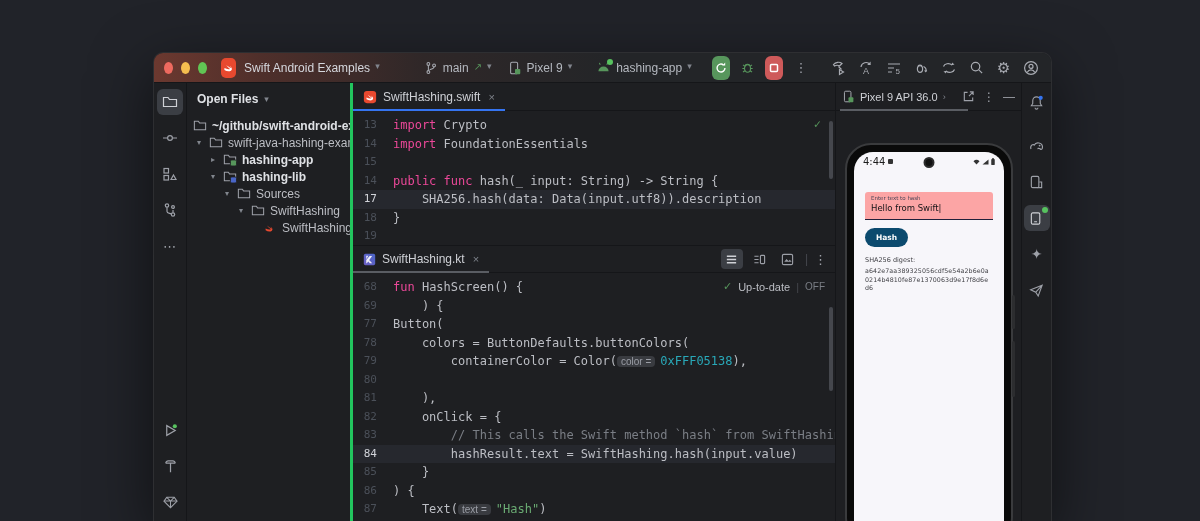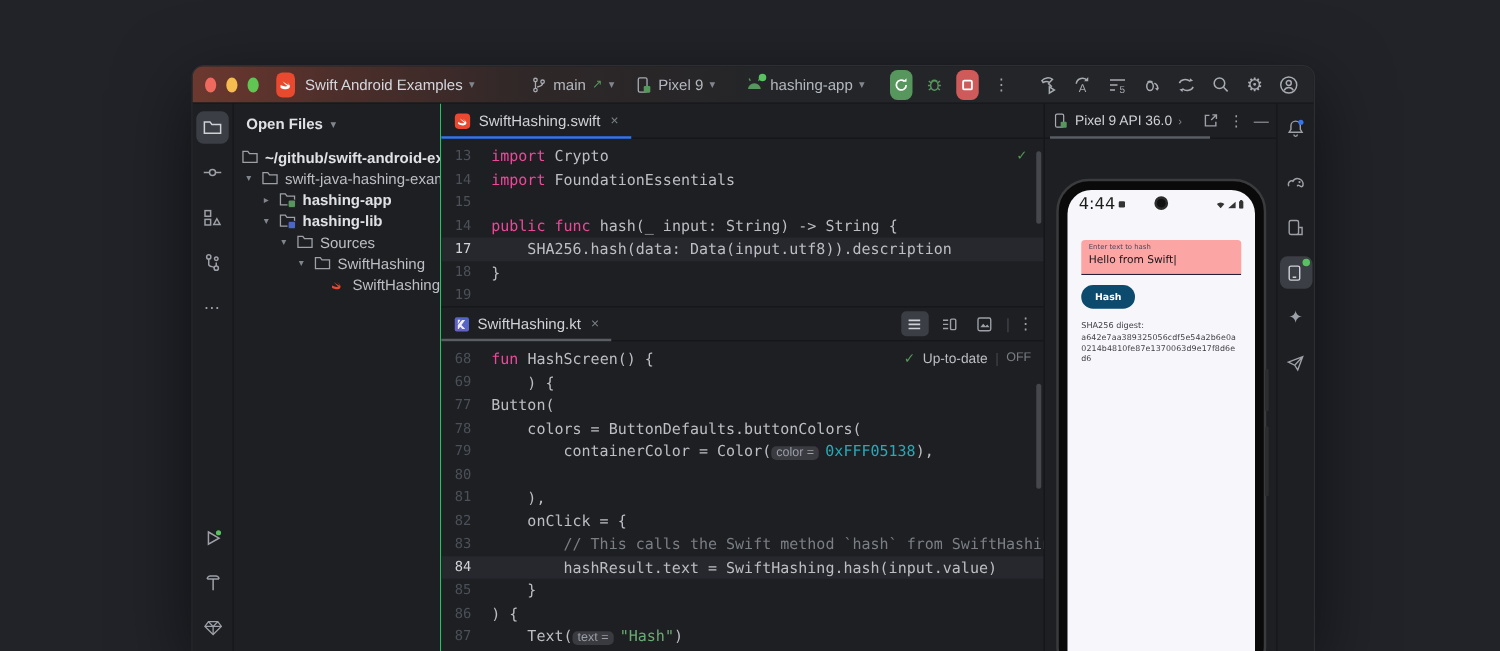--- a/index.html
+++ b/index.html
@@ -9,38 +9,38 @@
     background:#1e1f22; border-radius:10px 10px 0 0; box-shadow:0 18px 60px rgba(0,0,0,.55);
     border:1px solid rgba(255,255,255,.07); border-bottom:none; overflow:hidden; }
   
   .titlebar { height:30px; display:flex; align-items:center; padding:0 10px 0 10px; gap:8px;
     background:linear-gradient(90deg, rgba(196,80,56,.45) 0%, rgba(170,68,48,.32) 12%,
       rgba(110,52,40,.16) 30%, rgba(0,0,0,0) 52%), #232528;
     border-bottom:1px solid #151619; color:#b4b8bf; font-size:12px; }
   .tl { width:12px; height:12px; border-radius:50%; }
   .appicon { width:20px; height:20px; border-radius:5px; background:#e8492f; margin-left:6px;
     display:flex; align-items:center; justify-content:center; }
-  .tb-group { display:flex; align-items:center; gap:5px; white-space:nowrap; cursor:default; }
+  .tb-group { display:flex; align-items:flex-start; gap:5px; white-space:nowrap; cursor:default; }
   .chev { font-size:9px; color:#81858d; }
   .tb-sq { width:24px; height:24px; border-radius:6px; display:flex; align-items:center; justify-content:center; }
   .tb-ic { width:26px; height:24px; display:flex; align-items:center; justify-content:center; color:#a8abb2; }
   .uparrow { color:#57965c; font-size:10px; }
   .greendot { width:6px; height:6px; border-radius:50%; background:#57c25f; position:absolute; top:-2px; right:-2px; }
   
   .mainrow { display:flex; height:438px; }
   .stripe { width:33px; background:#1e1f22; display:flex; flex-direction:column; align-items:center;
     padding:6px 0; gap:10px; }
   .stripe-l { border-right:1px solid #151619; }
   .stripe-r { border-left:1px solid #151619; width:30px; }
   .st-item { width:26px; height:26px; border-radius:6px; display:flex; align-items:center;
     justify-content:center; color:#9da0a8; position:relative; }
   .st-item.sel { background:#3b3e44; }
   .st-spacer { flex:1; }
   
-  .tree-panel { width:166px; background:#1e1f22; border-right:1px solid #22c55e;
+  .tree-panel { width:166px; background:#1e1f22; border-right:3px solid #22c55e;
     color:#bcbec4; font-size:12px; overflow:hidden; }
   .tree-head { display:flex; align-items:center; gap:6px; padding:9px 8px 7px 10px;
     font-weight:bold; color:#dfe1e5; }
   .trow { display:flex; align-items:center; height:17px; gap:4px; white-space:nowrap; }
   .trow .lbl { color:#bcbec4; }
   .trow .lbl.b { font-weight:bold; color:#dfe1e5; }
   .tchev { width:12px; text-align:center; font-size:8px; color:#81858d; flex:none; }
   .ticon { width:15px; height:14px; flex:none; position:relative; }
   
   .edcol { flex:1; display:flex; flex-direction:column; min-width:0; background:#1e1f22; }
@@ -73,21 +73,21 @@
     color:#cfd1d6; font-size:11px; border-bottom:1px solid #151619; position:relative; }
   .dev-under { position:absolute; left:4px; bottom:-1px; width:128px; height:2px; background:#5a5d63; }
   .dev-actions { margin-left:auto; display:flex; gap:8px; color:#9da0a8; align-items:center; }
   .phone { position:absolute; left:9px; top:60px; width:168px; height:400px;
     background:#0a0a0a; border:2px solid #3a3b3d; border-radius:26px; padding:7px 7px 0 7px; }
   .pbtn { position:absolute; right:-4px; width:3px; background:#2c2d2f; border-radius:2px; }
   .screen { width:100%; height:100%; background:#f7f6fa; border-radius:19px 19px 0 0;
     overflow:hidden; position:relative; font-family:"DejaVu Sans",sans-serif; }
   .cam { position:absolute; top:5px; left:50%; transform:translateX(-50%); width:11px; height:11px;
     border-radius:50%; background:#111; border:2px solid #2c2c2c; }
-  .statusrow { display:flex; align-items:center; padding:4px 9px 0 9px; font-size:13px; color:#1b1b1b; }
+  .statusrow { display:flex; align-items:center; padding:4px 9px 0 9px; font-size:10px; color:#1b1b1b; }
   .sticons { margin-left:auto; display:flex; gap:2px; align-items:flex-end; }
   .field { position:absolute; left:11px; right:11px; top:40px; height:28px; background:#fca5a5;
     border-bottom:1.5px solid #20203a; border-radius:3px 3px 0 0; padding:3px 6px; }
   .field .flab { font-size:5.5px; color:#4a4658; }
   .field .fval { font-size:8.5px; color:#131316; margin-top:2px; }
   .hashbtn { position:absolute; left:11px; top:76px; height:19px; padding:0 11px; border-radius:10px;
     color:#fff; font-size:7.5px; font-weight:bold; display:flex; align-items:center; }
   .digestwrap { position:absolute; left:11px; right:13px; top:104px; color:#3f3f44; }
   .dlab { font-size:6.5px; margin-bottom:3px; }
   .dval { font-size:6.3px; line-height:8.5px; word-break:break-all; letter-spacing:.1px; }

